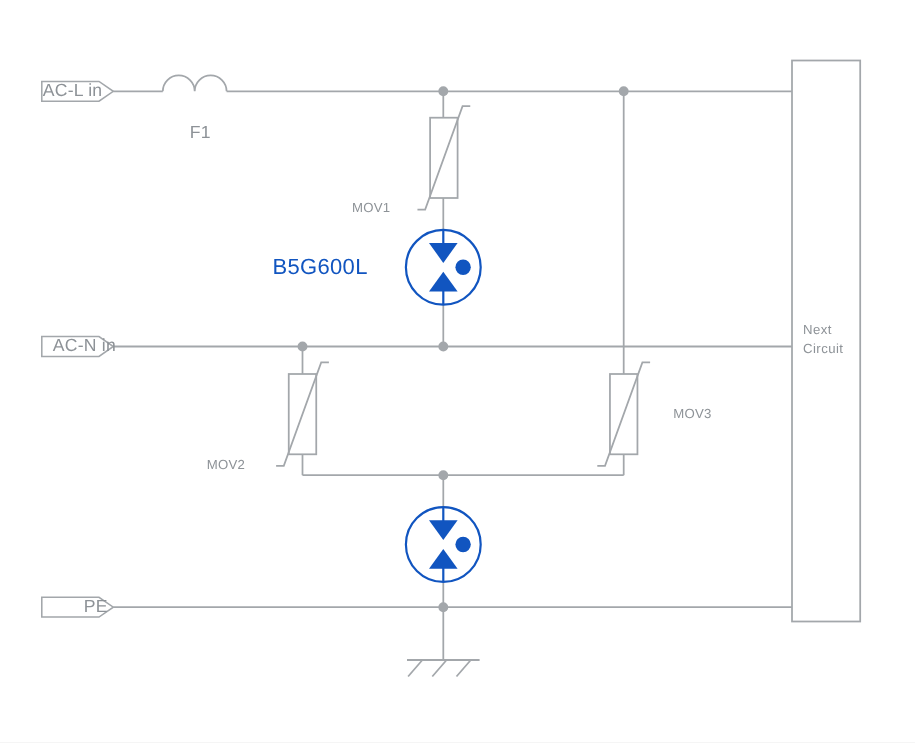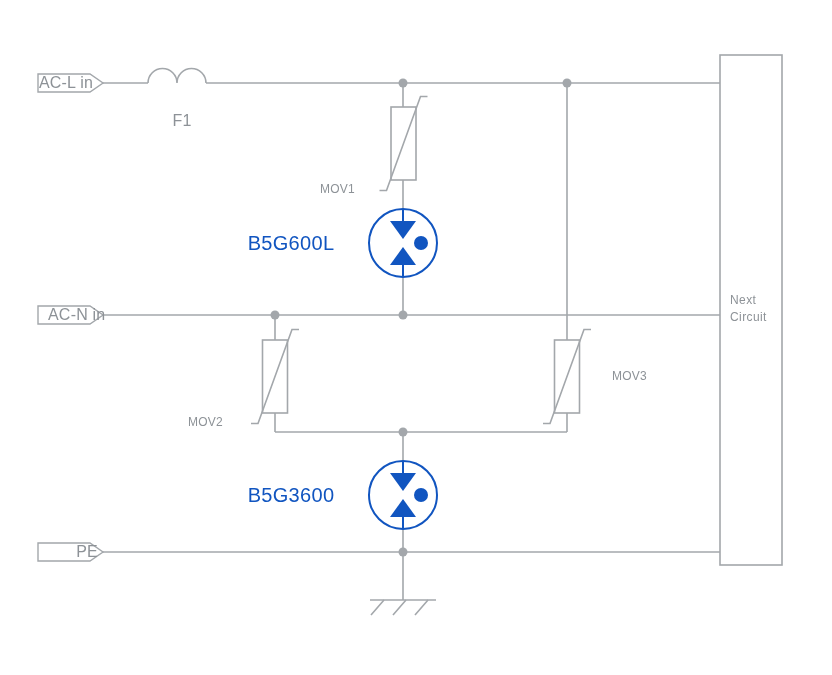--- a/index.html
+++ b/index.html
@@ -135,20 +135,19 @@
   <span class="lbl small center" style="left:38px;top:306px;width:56px;margin-left:10px;">AC-N in</span>
   <span class="lbl small center" style="left:38px;top:543px;width:56px;padding-left:21px;">PE</span>
 
   <span class="lbl small center" style="left:162px;top:112px;width:40px;">F1</span>
 
   <span class="lbl mov right" style="left:320px;top:136px;width:64px;">MOV1</span>
   <span class="lbl mov right" style="left:188px;top:369px;width:64px;">MOV2</span>
   <span class="lbl mov" style="left:612px;top:369px;width:64px;">MOV3</span>
 
   <span class="lbl-blue" style="left:230px;top:232px;width:122px;">B5G600L</span>
-  <span class="lbl-blue" style="left:230px;top:484px;width:122px;">B5G3600</span>
 
   <div class="next-circuit" style="left:730px;top:292px;">
     <div>Next</div>
     <div>Circuit</div>
   </div>
 
 </div>
 
 </body></html>

